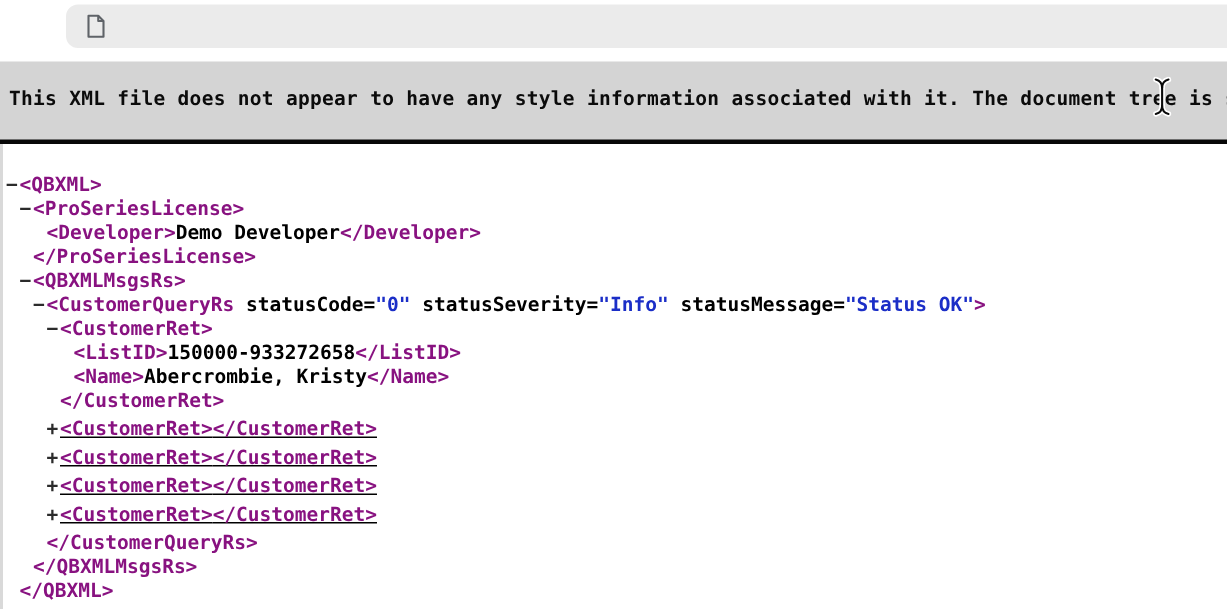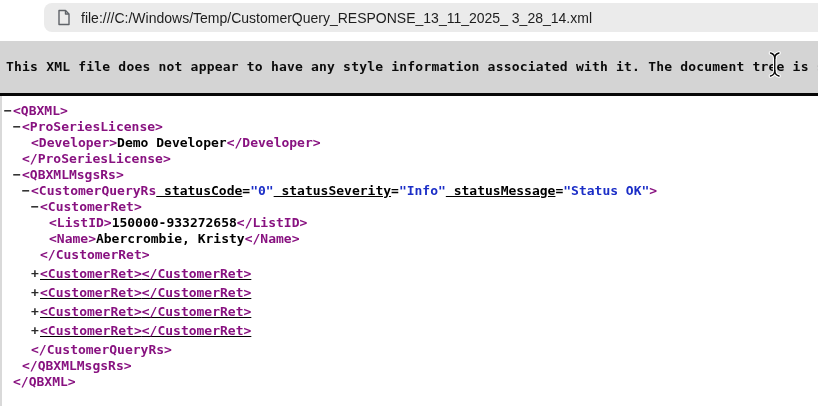--- a/index.html
+++ b/index.html
@@ -57,51 +57,50 @@
     pointer-events: none;
   }
 
   
   .tree {
     position: absolute; left: 0; top: 96px;
     width: 818px; height: 310px;
     background: #ffffff;
     border-left: 2px solid #d9d9d9;
     box-sizing: border-box;
-    padding-top: 7px;
+    padding-top: 20px;
     font-family: "DejaVu Sans Mono", monospace;
     font-weight: bold;
     font-size: 13px;
     line-height: 16px;
     white-space: pre;
     overflow: hidden;
   }
   .xml-line { white-space: pre; }
   .xml-line.collapsed { margin: 3px 0; text-decoration: underline; }
   .toggle {
     display: inline-block; width: 9px;
     color: var(--toggle, #2b2b2b);
     cursor: default;
   }
   .seg-tag  { color: var(--tag, #881280); }
-  .seg-attr { color: var(--attr-name, #000000); text-decoration: underline; }
+  .seg-attr { color: var(--attr-name, #000000); }
   .seg-eq   { color: #000000; }
   .seg-val  { color: var(--attr-value, #1b2ec7); }
   .seg-text { color: var(--text-node, #000000); }
 </style>
 </head>
 <body>
 
 <div class="topbar">
   <div class="urlbar">
     <svg class="file-icon" width="14" height="17" viewBox="0 0 14 17">
       <path d="M2 1.5 h6.5 L12 5 V15.5 H2 Z" fill="none" stroke="#5f6368" stroke-width="1.4" stroke-linejoin="round"></path>
       <path d="M8.5 1.5 V5 H12" fill="none" stroke="#5f6368" stroke-width="1.4" stroke-linejoin="round"></path>
     </svg>
-    <span class="url-text">file:///C:/Windows/Temp/CustomerQuery_RESPONSE_13_11_2025_ 3_28_14.xml</span>
   </div>
 </div>
 
 <div class="banner">
   <span class="banner-message">This XML file does not appear to have any style information associated with it. The document tree is shown below.</span>
 </div>
 
 <svg class="ibeam" width="14" height="27" viewBox="0 0 14 27">
   <g fill="none" stroke="#ffffff" stroke-width="3.6" stroke-linecap="round">
     <path d="M2.5 2 Q6.75 3 6.75 7.5 L6.75 19.5 Q6.75 24 2.5 25"></path>

